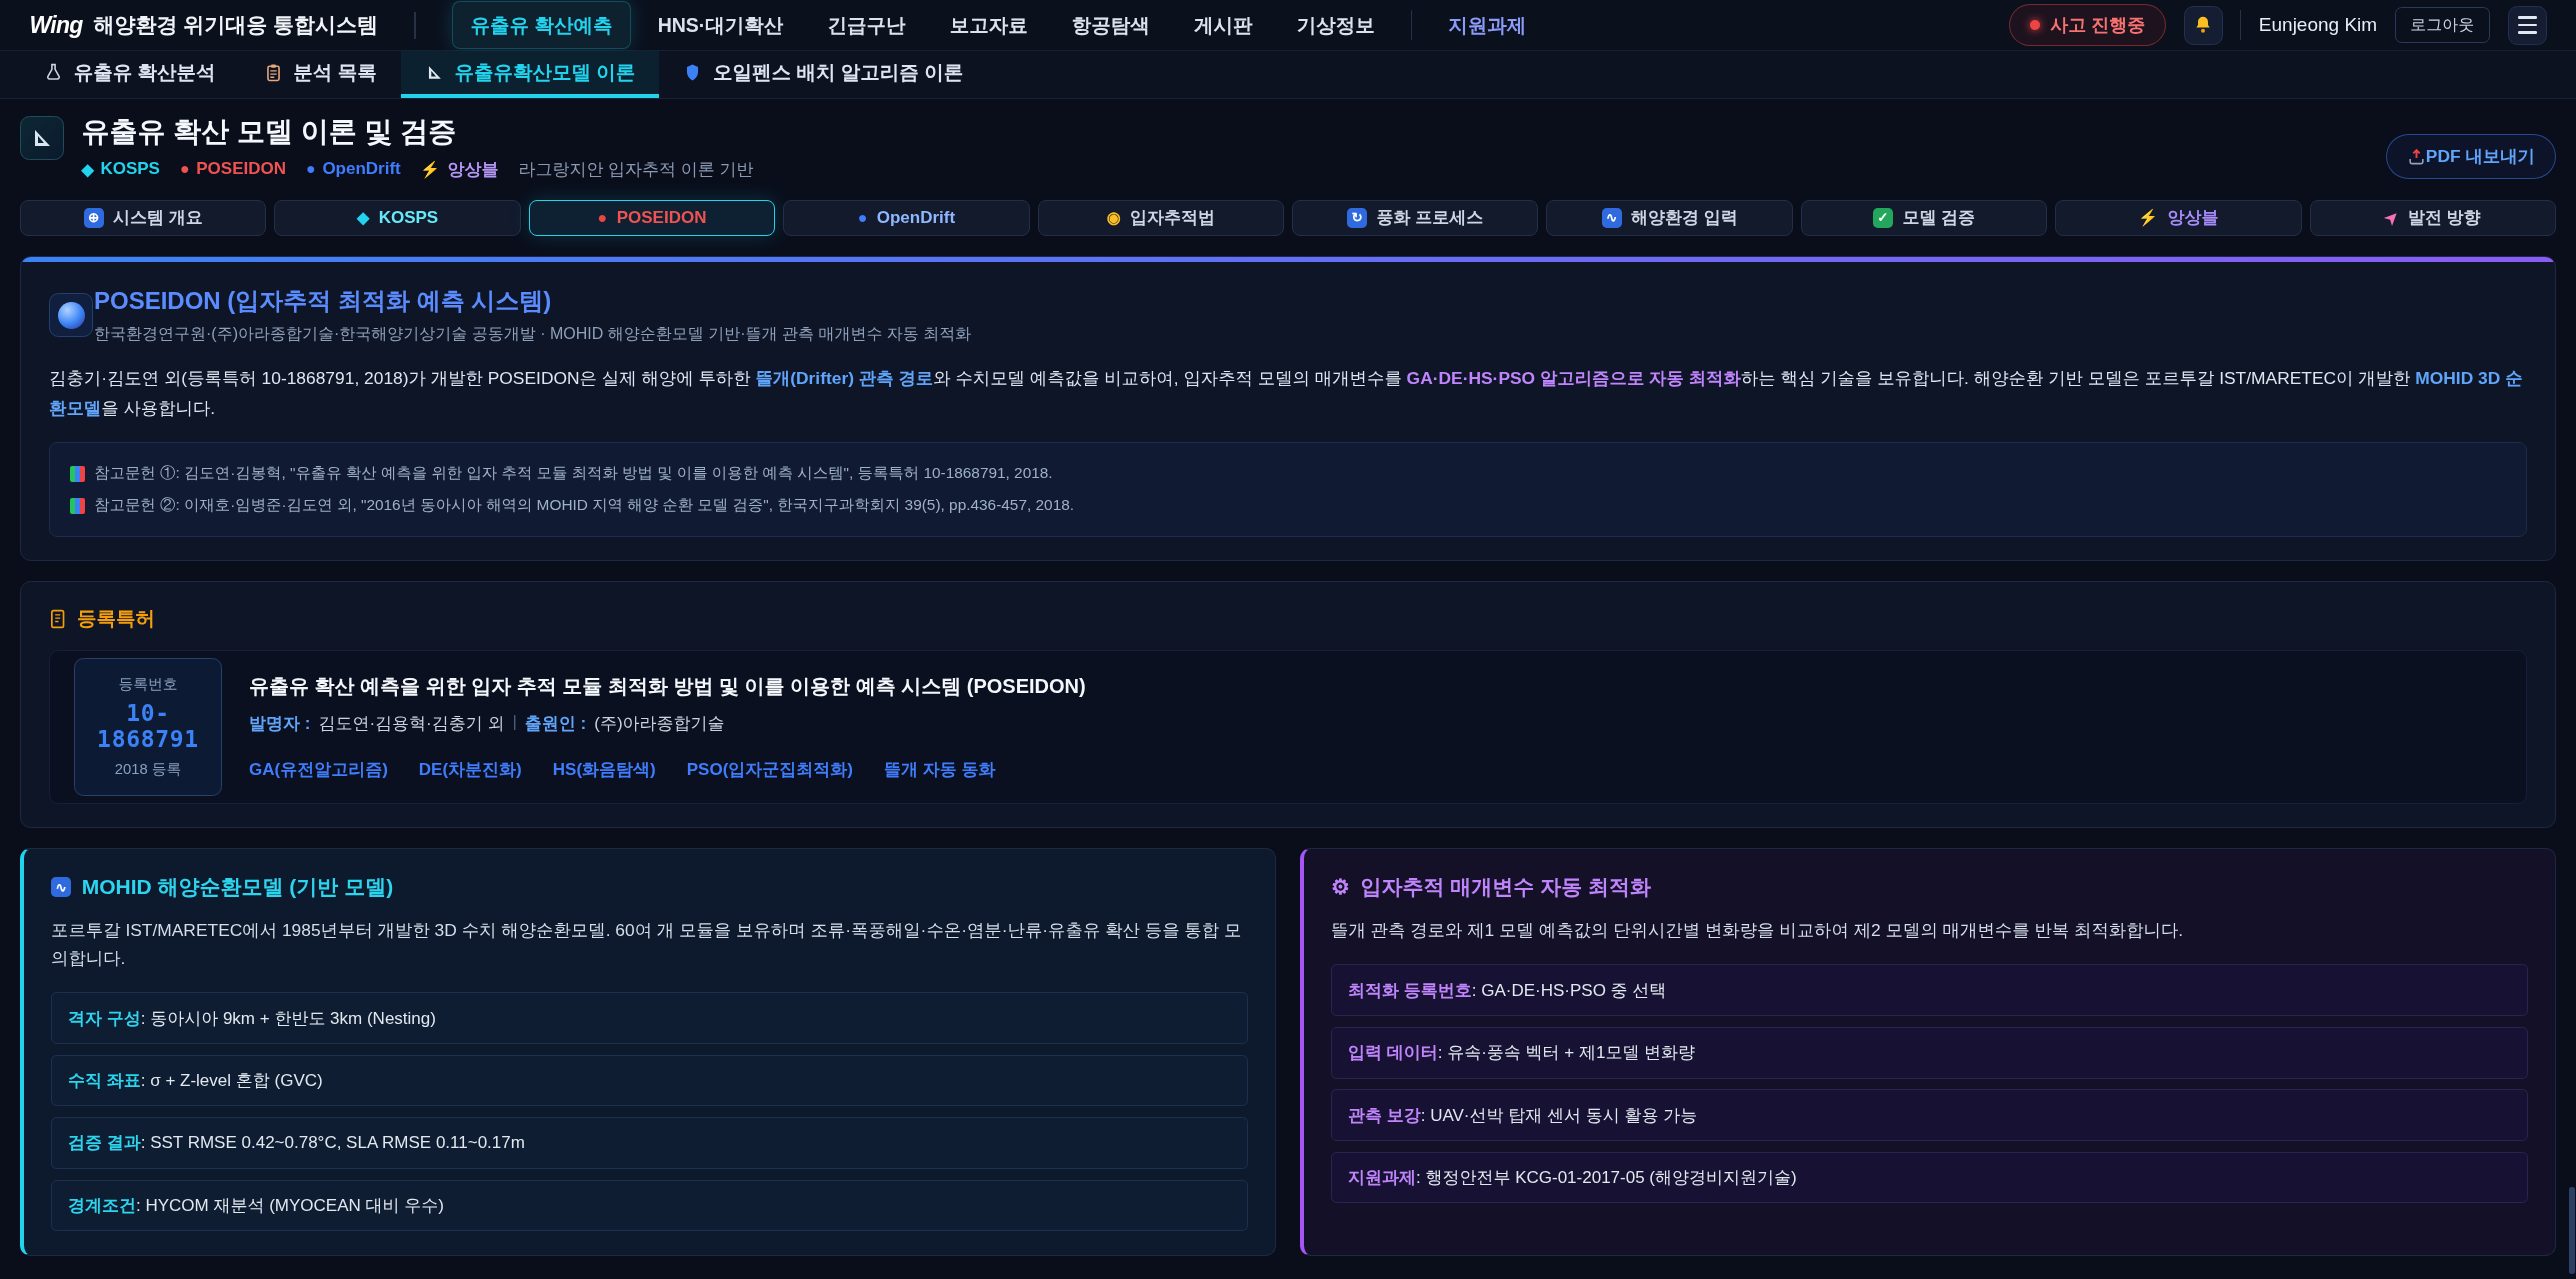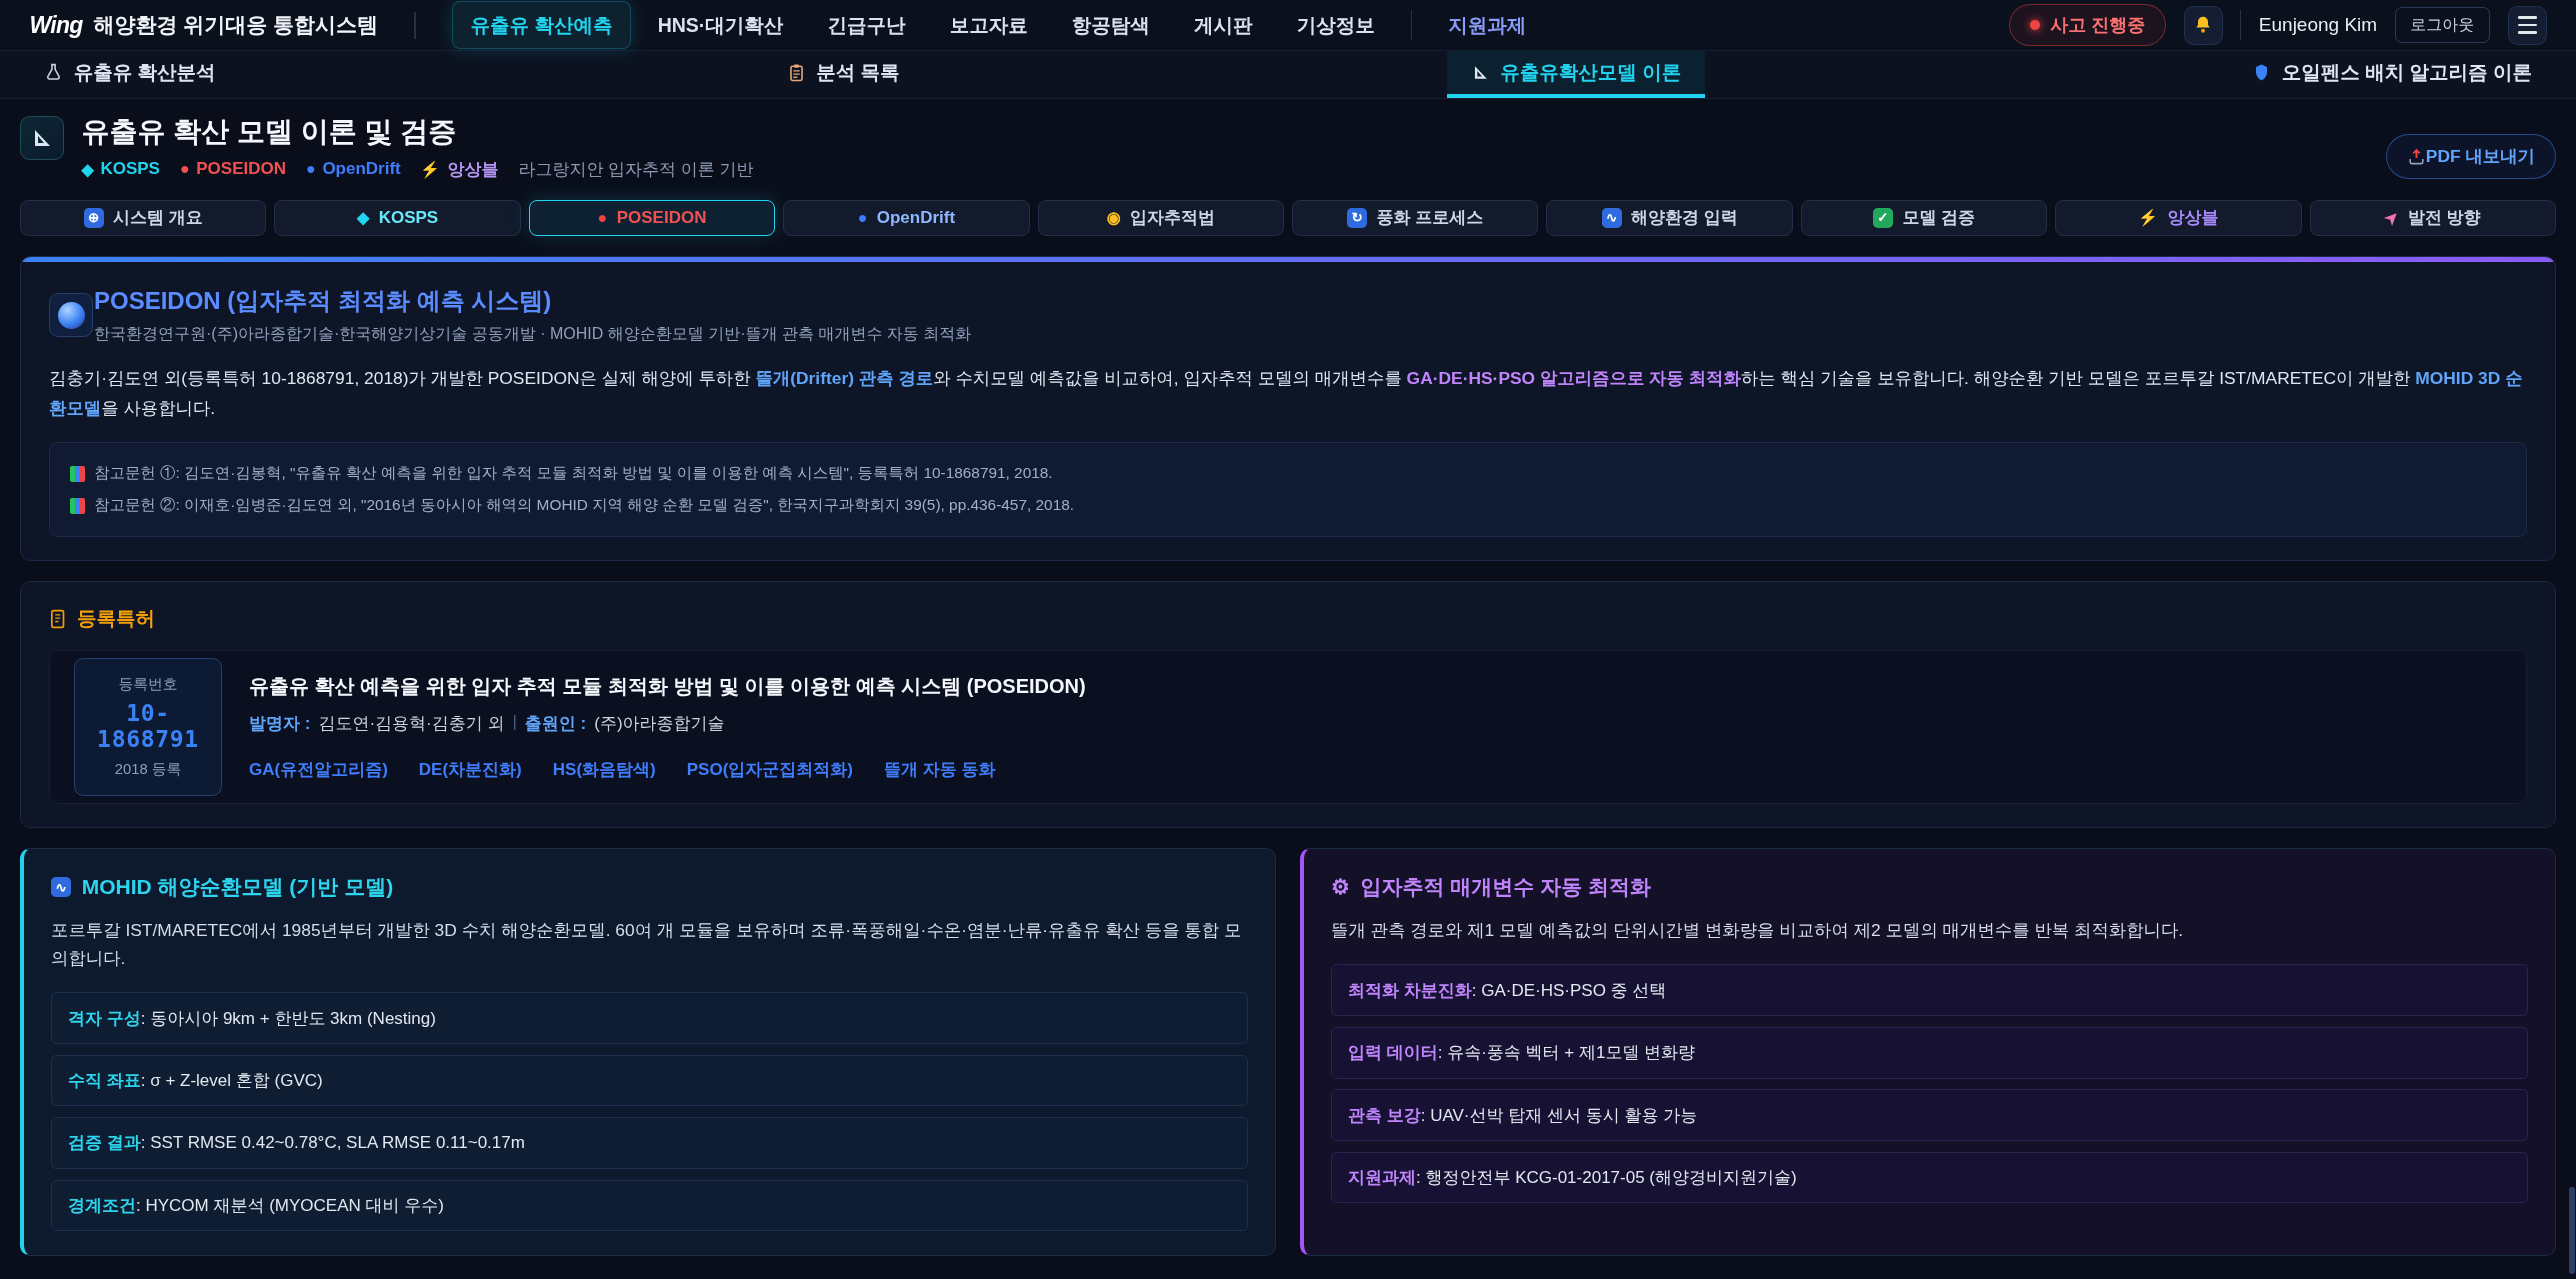--- a/index.html
+++ b/index.html
@@ -45,21 +45,21 @@
   .right-sep { width:1.3px; height:29.5px; background:#273247; }
   .user-name { font-size:19px; color:#e8eef7; white-space:nowrap; }
   .logout-btn {
     background:transparent; border:1.3px solid #2a3a5c; border-radius:6.7px; color:#cbd5e1;
     font-size:16px; padding:6.7px 14.8px; cursor:pointer; font-family:inherit; white-space:nowrap;
   }
   .menu-btn { flex-direction:column; gap:4.7px; }
   .menu-bar { width:19px; height:2.7px; background:#e2e8f0; border-radius:1.3px; }
 
   
-  .tabbar { height:48px; background:#0c1220; border-bottom:1.3px solid #182136; display:flex; align-items:stretch; padding:0 20px;justify-content:space-between; }
+  .tabbar { height:48px; background:#0c1220; border-bottom:1.3px solid #182136; display:flex; align-items:stretch; padding:0 20px; }
   .tab {
     display:flex; align-items:center; gap:10.7px; padding:0 24px; font-size:19.5px; font-weight:bold;
     color:#dde5f0; cursor:pointer; border-bottom:4px solid transparent; white-space:nowrap;
   }
   .tab.active { background:#0c2130; color:#22d3ee; border-bottom-color:#22d3ee; }
 
   
   .main { padding:17.4px 20px 0 20px; }
 
   .page-head { display:flex; align-items:flex-start; gap:17.4px; }
@@ -410,21 +410,21 @@
         </div>
       </section>
 
       <section class="model-card optim">
         <div class="model-title">
           <span class="glyph">⚙</span>
           <span>입자추적 매개변수 자동 최적화</span>
         </div>
         <p class="model-desc">뜰개 관측 경로와 제1 모델 예측값의 단위시간별 변화량을 비교하여 제2 모델의 매개변수를 반복 최적화합니다.</p>
         <div class="spec-rows">
-          <div class="spec-row"><span class="spec-label">최적화 차분진화</span><span>: GA·DE·HS·PSO 중 선택</span></div>
+          <div class="spec-row"><span class="spec-label">최적화 등록번호</span><span>: GA·DE·HS·PSO 중 선택</span></div>
           <div class="spec-row"><span class="spec-label">입력 데이터</span><span>: 유속·풍속 벡터 + 제1모델 변화량</span></div>
           <div class="spec-row"><span class="spec-label">관측 보강</span><span>: UAV·선박 탑재 센서 동시 활용 가능</span></div>
           <div class="spec-row"><span class="spec-label">지원과제</span><span>: 행정안전부 KCG-01-2017-05 (해양경비지원기술)</span></div>
         </div>
       </section>
     </div>
 
   </main>
 
   <div class="scrollbar">

